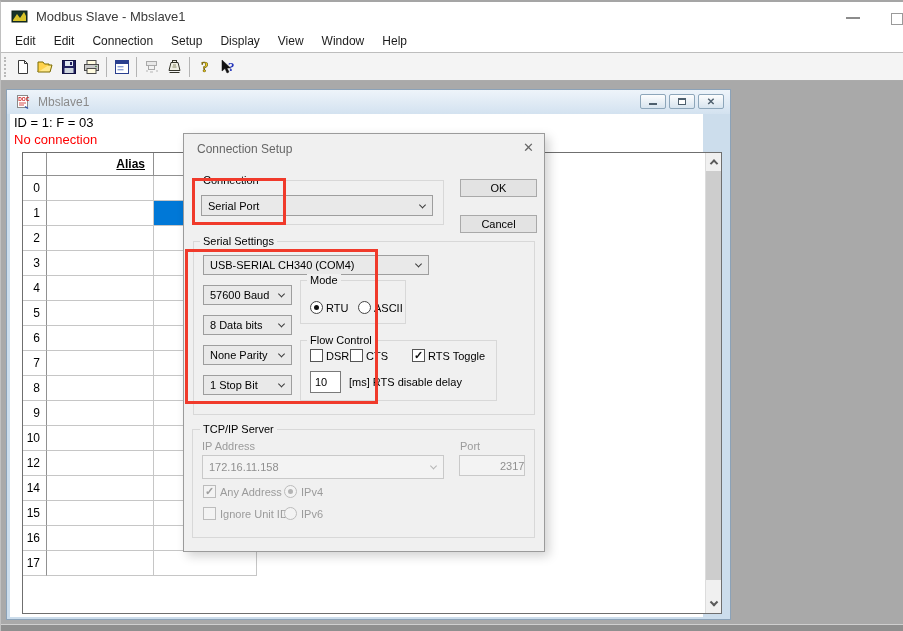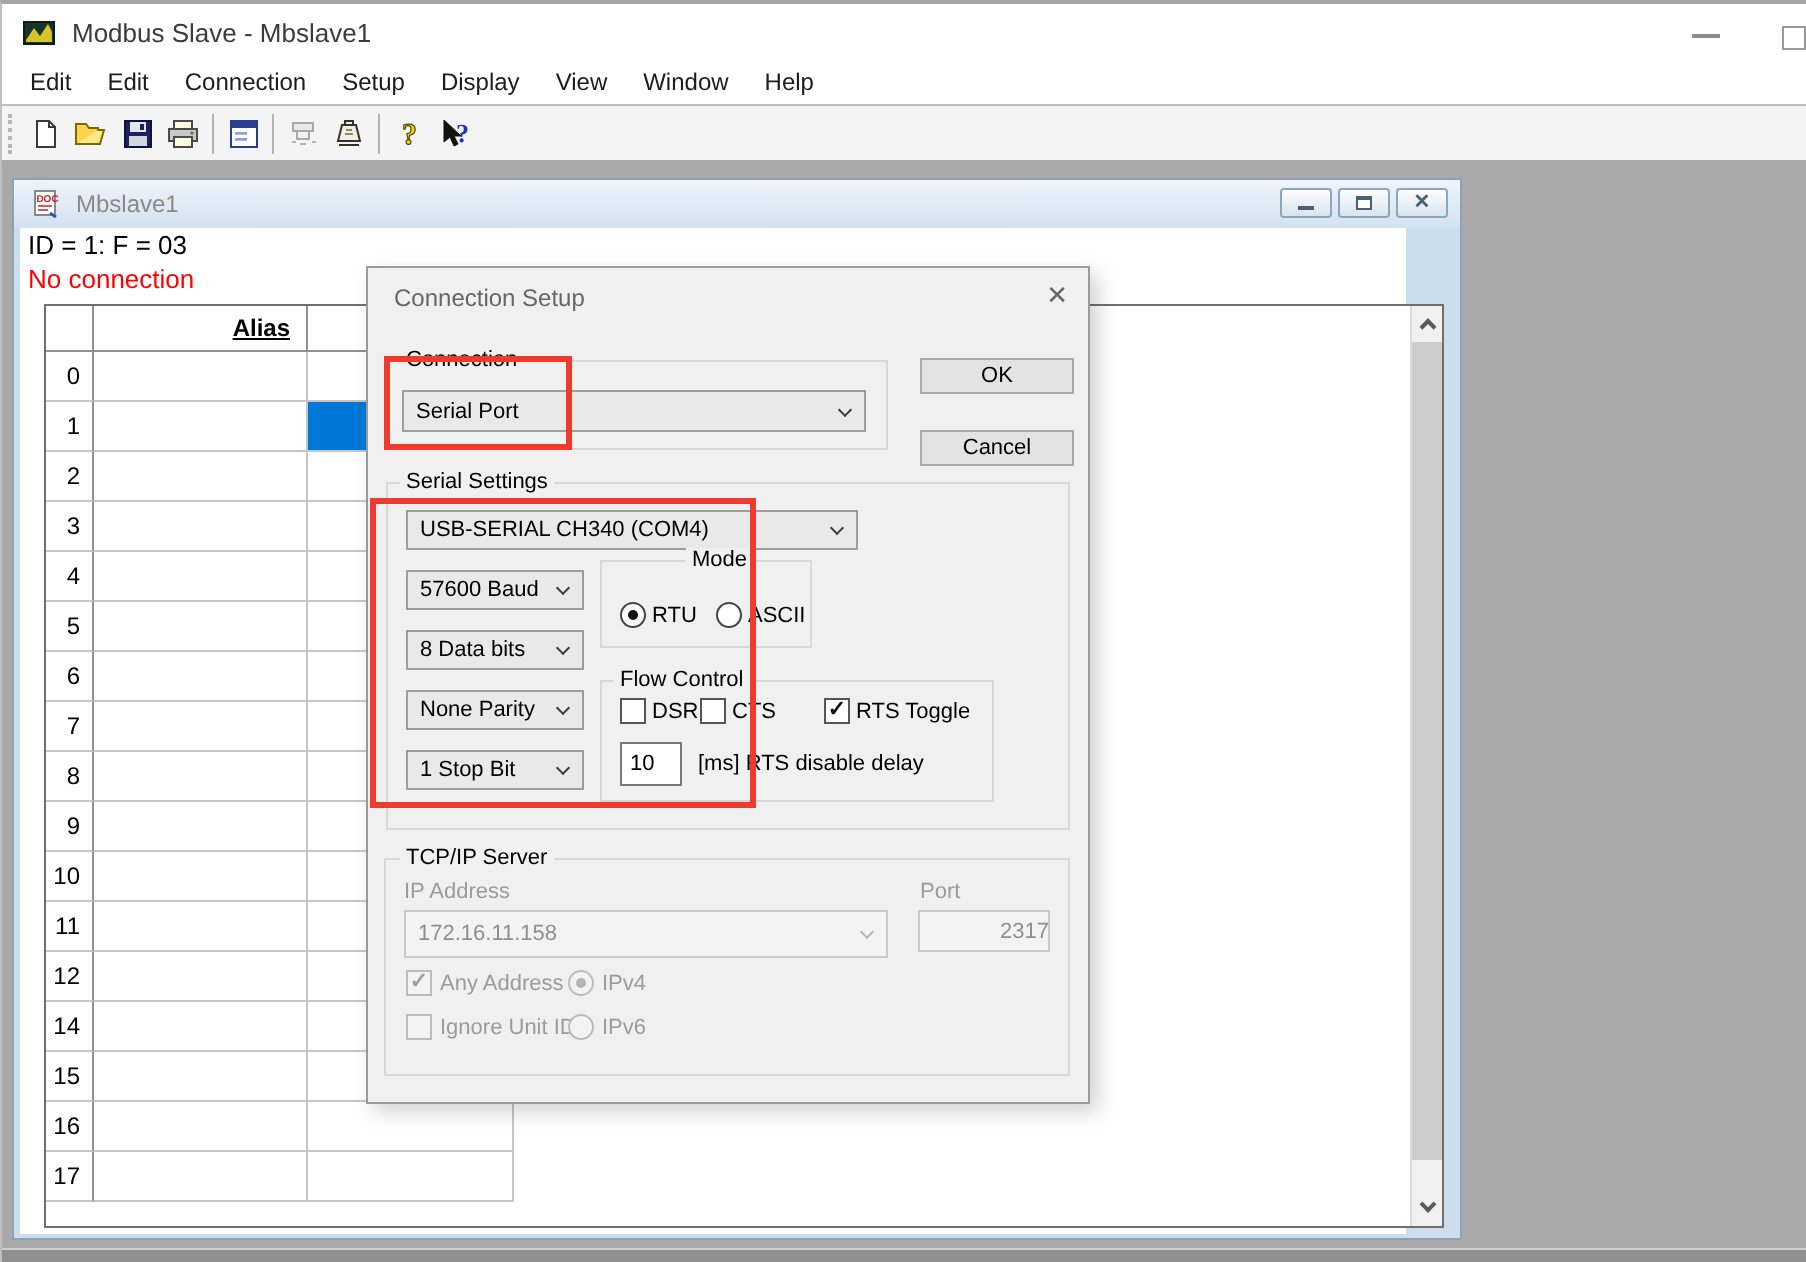--- a/index.html
+++ b/index.html
@@ -283,25 +283,20 @@
                 <div class="cell rowhdr">9</div>
                 <div class="cell alias"></div>
                 <div class="cell value"></div>
               </div>
               <div class="grid-row">
                 <div class="cell rowhdr">10</div>
                 <div class="cell alias"></div>
                 <div class="cell value"></div>
               </div>
               <div class="grid-row">
-                <div class="cell rowhdr">11</div>
-                <div class="cell alias"></div>
-                <div class="cell value"></div>
-              </div>
-              <div class="grid-row">
                 <div class="cell rowhdr">12</div>
                 <div class="cell alias"></div>
                 <div class="cell value"></div>
               </div>
               <div class="grid-row">
                 <div class="cell rowhdr">14</div>
                 <div class="cell alias"></div>
                 <div class="cell value"></div>
               </div>
               <div class="grid-row">
@@ -365,21 +360,21 @@
       <div class="combo" style="left:19px; top:211px; width:89px; height:20px;">
         <span>None Parity</span>
         <span class="cchev"></span>
       </div>
       <div class="combo" style="left:19px; top:241px; width:89px; height:20px;">
         <span>1 Stop Bit</span>
         <span class="cchev"></span>
       </div>
 
       <div class="groupbox" style="left:116px; top:146px; width:106px; height:44px;"></div>
-      <span class="grouplabel" style="left:123px; top:140px;margin-left:36px;">Mode</span>
+      <span class="grouplabel" style="left:123px; top:140px;">Mode</span>
       <span class="radio selected" style="left:126px; top:167px;" id="rtu-radio"></span>
       <span class="lbl" style="left:142px; top:168px;">RTU</span>
       <span class="radio" style="left:174px; top:167px;" id="ascii-radio"></span>
       <span class="lbl" style="left:190px; top:168px;">ASCII</span>
 
       <div class="groupbox" style="left:116px; top:206px; width:197px; height:61px;"></div>
       <span class="grouplabel" style="left:123px; top:200px;">Flow Control</span>
       <span class="cbox" style="left:126px; top:215px;" id="dsr-checkbox"></span>
       <span class="lbl" style="left:142px; top:216px;">DSR</span>
       <span class="cbox" style="left:166px; top:215px;" id="cts-checkbox"></span>

